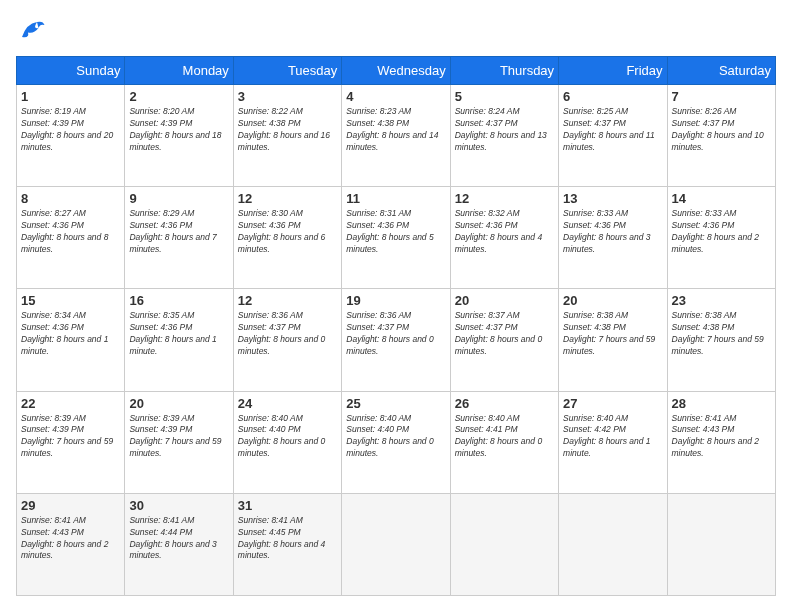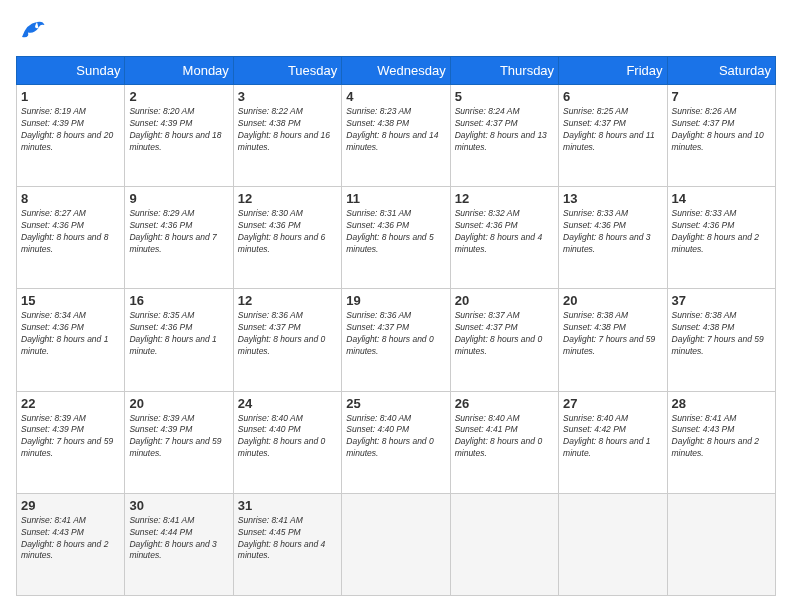--- a/index.html
+++ b/index.html
@@ -146,21 +146,21 @@
           <td><span class="day-number">13</span><span class="cell-text">Sunrise: 8:33 AM<br>Sunset: 4:36 PM<br>Daylight: 8 hours and 3 minutes.</span></td>
           <td><span class="day-number">14</span><span class="cell-text">Sunrise: 8:33 AM<br>Sunset: 4:36 PM<br>Daylight: 8 hours and 2 minutes.</span></td>
         </tr>
         <tr>
           <td><span class="day-number">15</span><span class="cell-text">Sunrise: 8:34 AM<br>Sunset: 4:36 PM<br>Daylight: 8 hours and 1 minute.</span></td>
           <td><span class="day-number">16</span><span class="cell-text">Sunrise: 8:35 AM<br>Sunset: 4:36 PM<br>Daylight: 8 hours and 1 minute.</span></td>
           <td><span class="day-number">12</span><span class="cell-text">Sunrise: 8:36 AM<br>Sunset: 4:37 PM<br>Daylight: 8 hours and 0 minutes.</span></td>
           <td><span class="day-number">19</span><span class="cell-text">Sunrise: 8:36 AM<br>Sunset: 4:37 PM<br>Daylight: 8 hours and 0 minutes.</span></td>
           <td><span class="day-number">20</span><span class="cell-text">Sunrise: 8:37 AM<br>Sunset: 4:37 PM<br>Daylight: 8 hours and 0 minutes.</span></td>
           <td><span class="day-number">20</span><span class="cell-text">Sunrise: 8:38 AM<br>Sunset: 4:38 PM<br>Daylight: 7 hours and 59 minutes.</span></td>
-          <td><span class="day-number">37</span><span class="cell-text">Sunrise: 8:38 AM<br>Sunset: 4:38 PM<br>Daylight: 7 hours and 59 minutes.</span></td>
+          <td><span class="day-number">23</span><span class="cell-text">Sunrise: 8:38 AM<br>Sunset: 4:38 PM<br>Daylight: 7 hours and 59 minutes.</span></td>
         </tr>
         <tr>
           <td><span class="day-number">22</span><span class="cell-text">Sunrise: 8:39 AM<br>Sunset: 4:39 PM<br>Daylight: 7 hours and 59 minutes.</span></td>
           <td><span class="day-number">20</span><span class="cell-text">Sunrise: 8:39 AM<br>Sunset: 4:39 PM<br>Daylight: 7 hours and 59 minutes.</span></td>
           <td><span class="day-number">24</span><span class="cell-text">Sunrise: 8:40 AM<br>Sunset: 4:40 PM<br>Daylight: 8 hours and 0 minutes.</span></td>
           <td><span class="day-number">25</span><span class="cell-text">Sunrise: 8:40 AM<br>Sunset: 4:40 PM<br>Daylight: 8 hours and 0 minutes.</span></td>
           <td><span class="day-number">26</span><span class="cell-text">Sunrise: 8:40 AM<br>Sunset: 4:41 PM<br>Daylight: 8 hours and 0 minutes.</span></td>
           <td><span class="day-number">27</span><span class="cell-text">Sunrise: 8:40 AM<br>Sunset: 4:42 PM<br>Daylight: 8 hours and 1 minute.</span></td>
           <td><span class="day-number">28</span><span class="cell-text">Sunrise: 8:41 AM<br>Sunset: 4:43 PM<br>Daylight: 8 hours and 2 minutes.</span></td>
         </tr>

